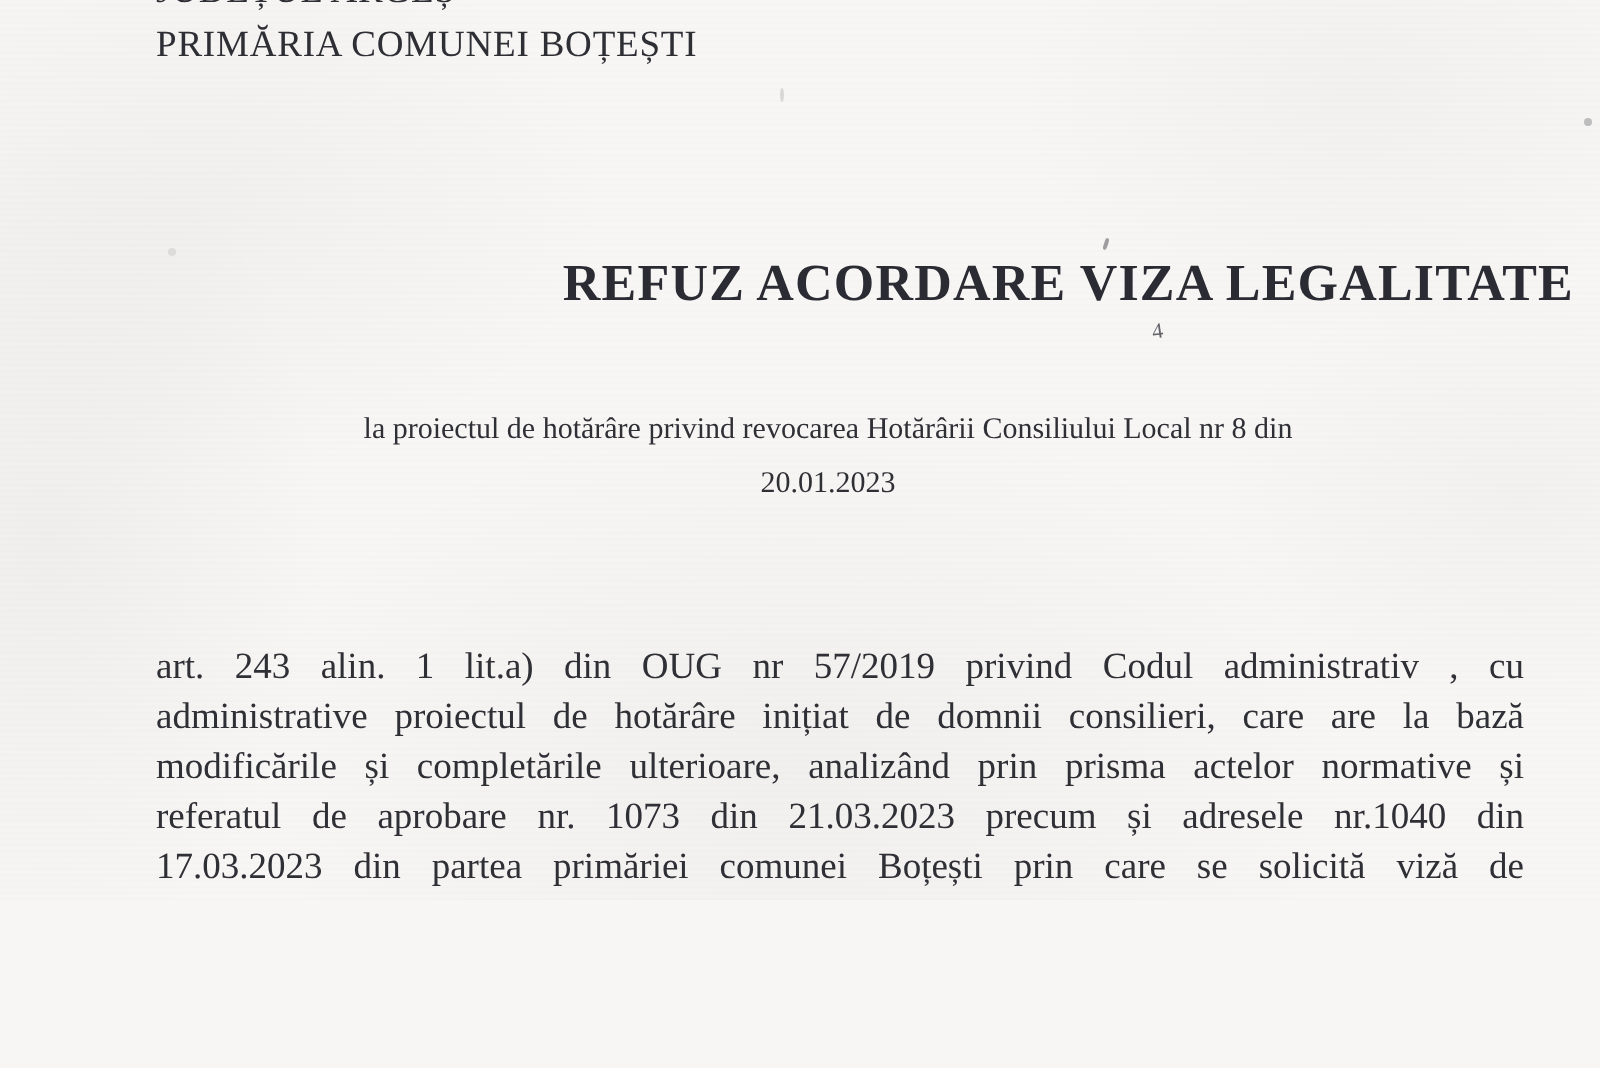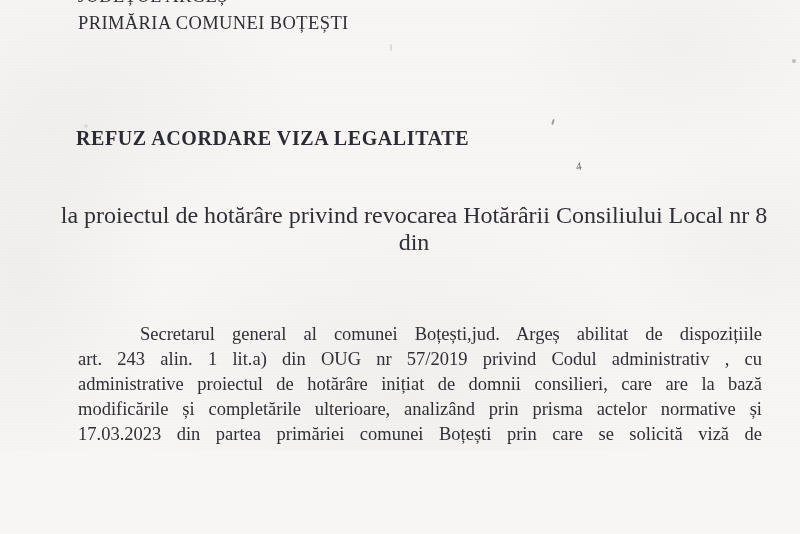--- a/index.html
+++ b/index.html
@@ -32,22 +32,22 @@
     line-height: 27px;
     letter-spacing: 0.4px;
     white-space: nowrap;
   }
 
   .doc-title {
     position: absolute;
     left: 76px;
     right: 13px;
     top: 127px;
-    text-align: left;
-    font-size: 20px;
+    text-align: right;
+    font-size: 26px;
     font-weight: bold;
     letter-spacing: 0.6px;
     color: #2b2b33;
   }
 
   .ink-mark {
     position: absolute;
     left: 576px;
     top: 160px;
     font-size: 11px;
@@ -55,21 +55,21 @@
     transform: rotate(-8deg);
     opacity: 0.85;
   }
 
   .doc-subtitle {
     position: absolute;
     left: 50px;
     right: 22px;
     top: 202px;
     text-align: center;
-    font-size: 24px;
+    font-size: 15px;
     line-height: 27px;
     color: #2f2f36;
   }
 
   .doc-body {
     position: absolute;
     left: 78px;
     width: 684px;
     top: 322px;
     font-size: 18.5px;
@@ -107,27 +107,28 @@
     <div>JUDEȚUL ARGEȘ</div>
     <div>PRIMĂRIA COMUNEI BOȚEȘTI</div>
   </div>
 
   <div class="doc-title">REFUZ ACORDARE VIZA LEGALITATE</div>
 
   <div class="ink-mark">4</div>
 
   <div class="doc-subtitle">
       <div class="subtitle-line">la proiectul de hotărâre privind revocarea Hotărârii Consiliului Local nr 8 din</div>
+      <div class="subtitle-line">20.01.2023</div>
     </div>
 
   <div class="doc-body">
-      <div class="body-line first-line">Secretarul general al comunei Boțești,jud. Argeș abilitat de dispozițiile</div>
       <div class="body-line">art. 243 alin. 1 lit.a) din OUG nr 57/2019 privind Codul administrativ , cu</div>
       <div class="body-line">administrative proiectul de hotărâre inițiat de domnii consilieri, care are la bază</div>
       <div class="body-line">modificările și completările ulterioare, analizând prin prisma actelor normative și</div>
+      <div class="body-line">referatul de aprobare nr. 1073 din 21.03.2023 precum și adresele nr.1040 din</div>
       <div class="body-line">17.03.2023 din partea primăriei comunei Boțești prin care se solicită viză de</div>
       <div class="body-line last-line">solicitării :</div>
     </div>
 
   <div class="speck speck-1"></div>
   <div class="speck speck-2"></div>
   <div class="speck speck-3"></div>
   <div class="speck speck-4"></div>
 
 </div>

